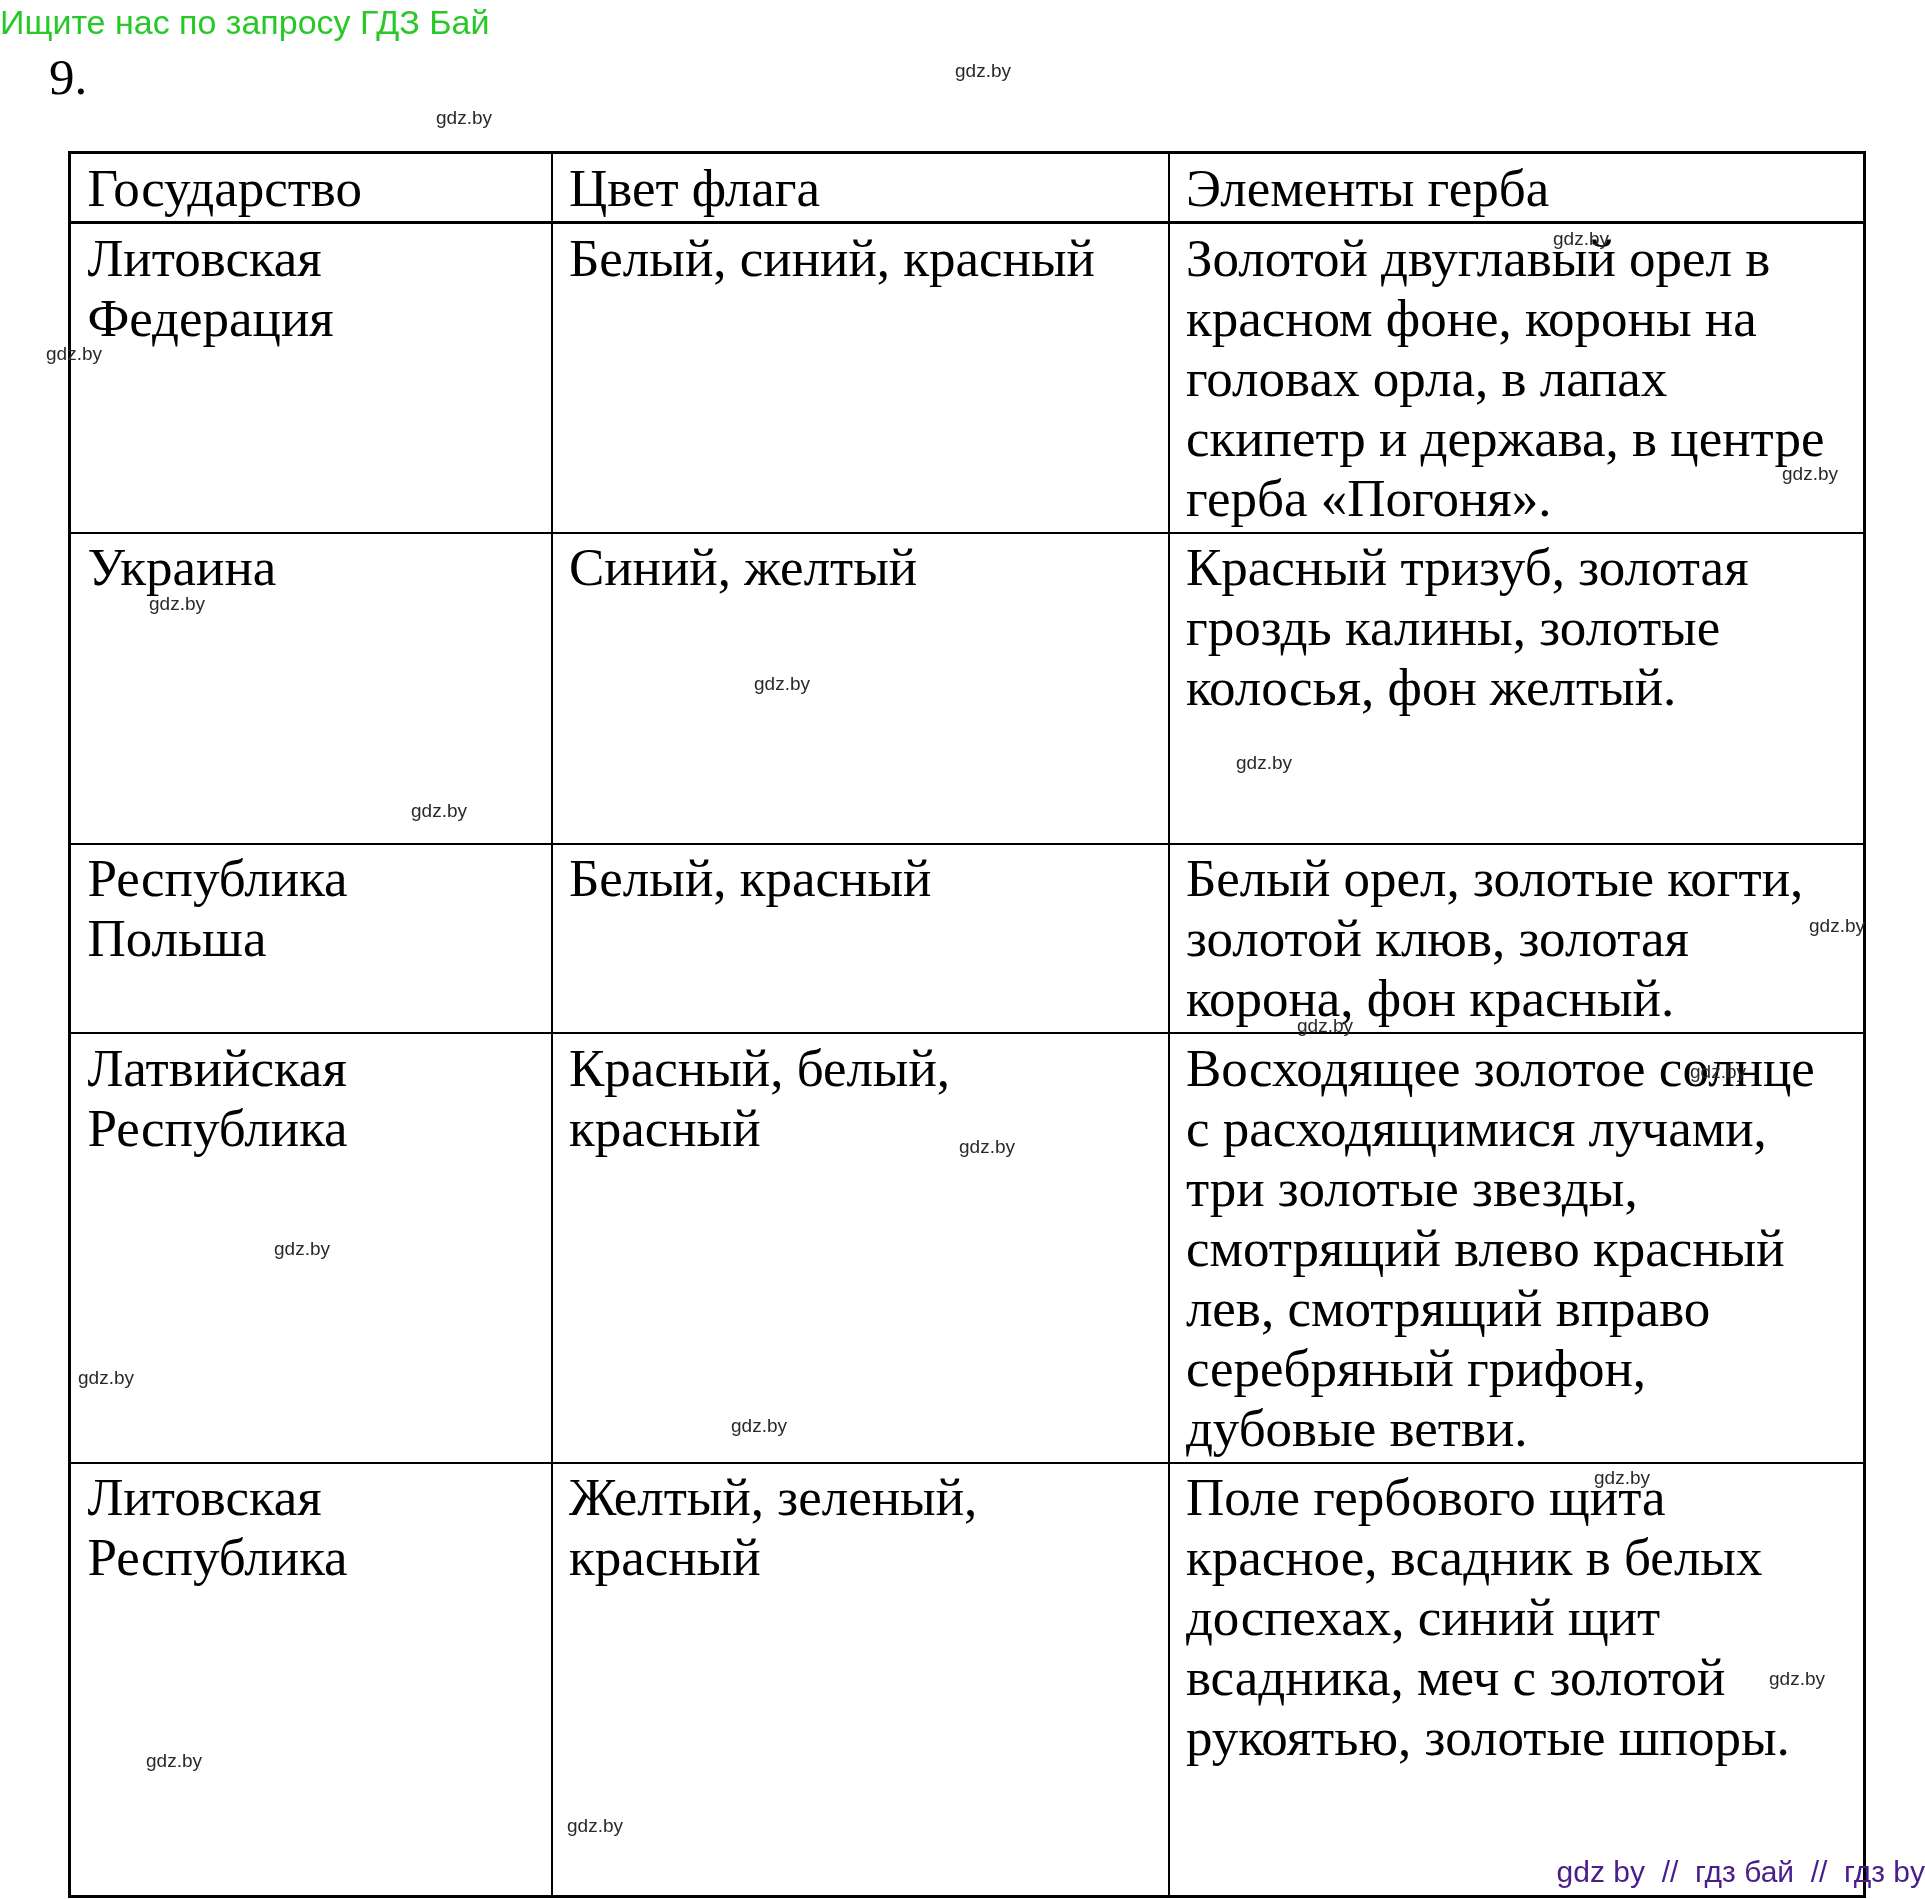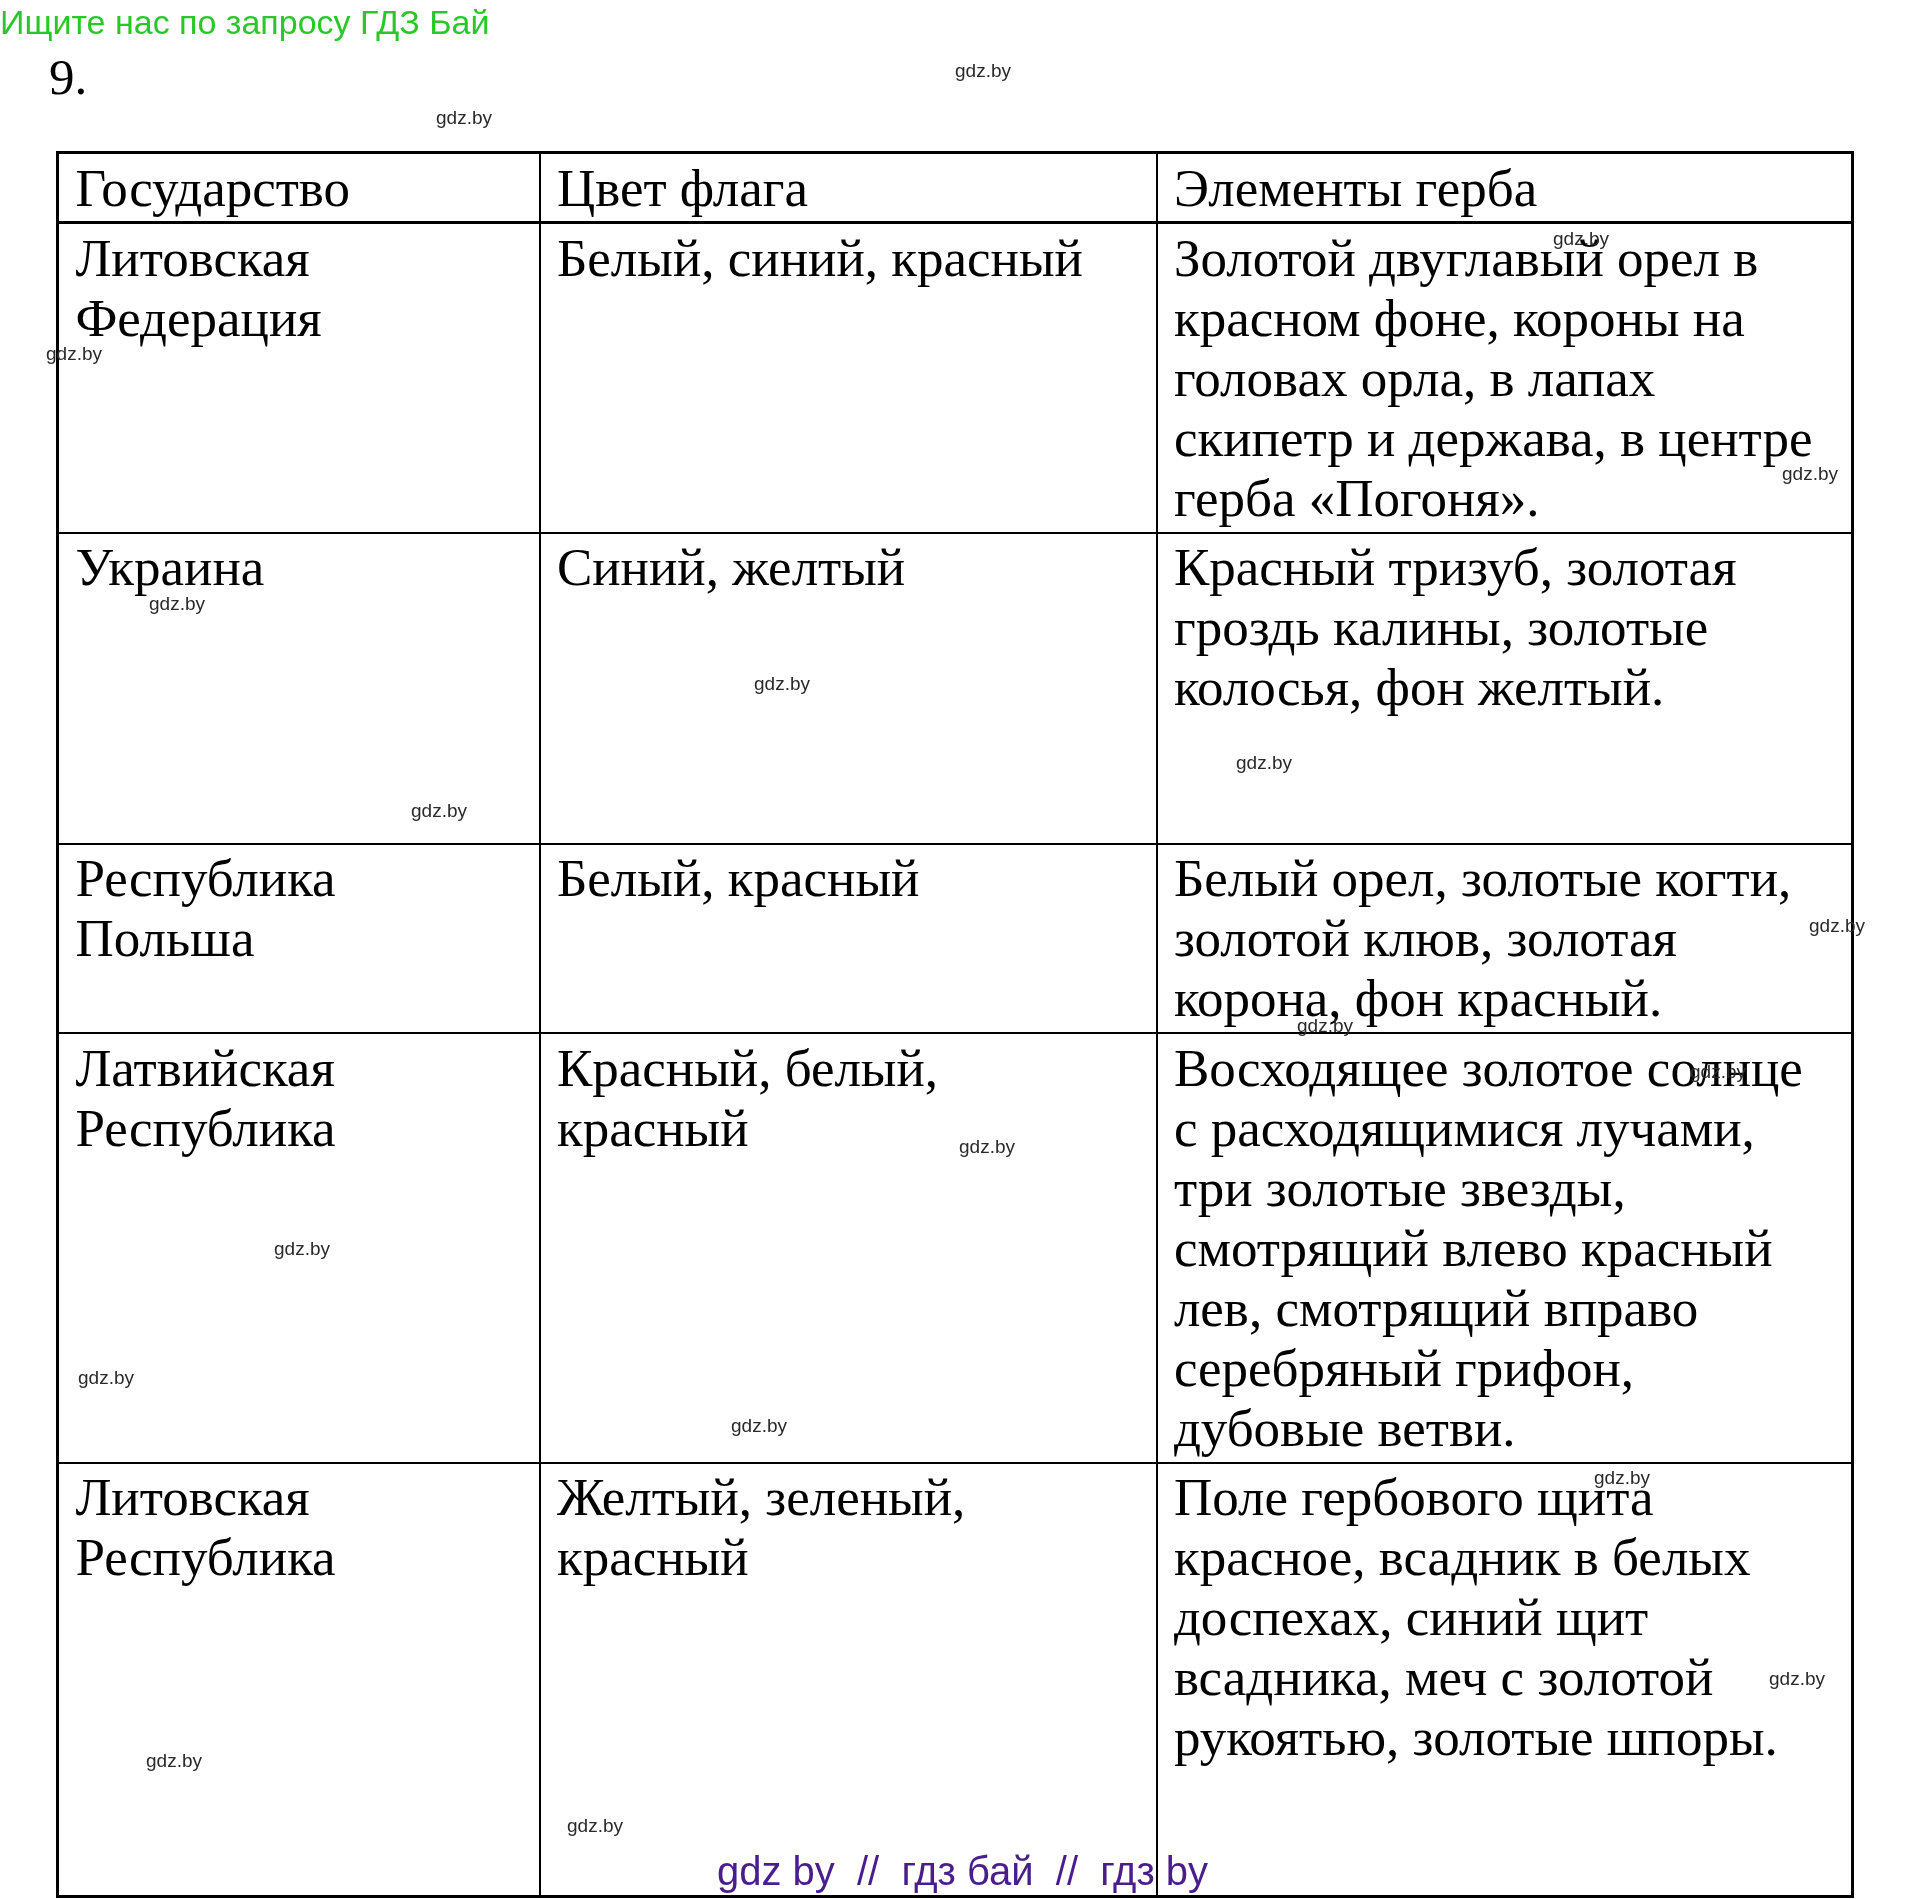--- a/index.html
+++ b/index.html
@@ -16,21 +16,21 @@
     position:absolute;top:1.8px;left:0;width:100%;
     font-family:"Liberation Sans", sans-serif;
     font-size:34px;line-height:40px;color:var(--green);
   }
   .heading{
     position:absolute;left:49px;top:48px;
     display:flex;gap:31px;
     font-size:51px;line-height:58px;color:var(--ink);
   }
   .doc-table{
-    position:absolute;left:56px;top:151px;width:1795px;
+    position:absolute;left:68px;top:151px;width:1795px;
     border-collapse:collapse;table-layout:fixed;
     border:3.7px solid #000;
   }
   .doc-table th,.doc-table td{
     border:2.7px solid #000;
     vertical-align:top;
     text-align:left;
     font-weight:normal;
     font-size:53px;line-height:60px;
     padding:3.7px 14.6px 3.7px 16.4px;
@@ -47,23 +47,23 @@
     position:absolute;
     font-family:"Liberation Sans", sans-serif;
     font-size:19px;line-height:27.4px;
     color:var(--wm);
     white-space:nowrap;
     pointer-events:none;
     z-index:5;
   }
   .footer{
     position:absolute;left:0;top:1853px;width:100%;
-    text-align:center;
+    text-align:right;
     font-family:"Liberation Sans", sans-serif;
-    font-size:40px;line-height:37px;
+    font-size:30px;line-height:37px;
     color:var(--purple);
     white-space:pre;
   }
 </style>
 </head>
 <body>
 
 <div class="banner">Ищите нас по запросу ГДЗ Бай</div>
 
 <div class="heading">

